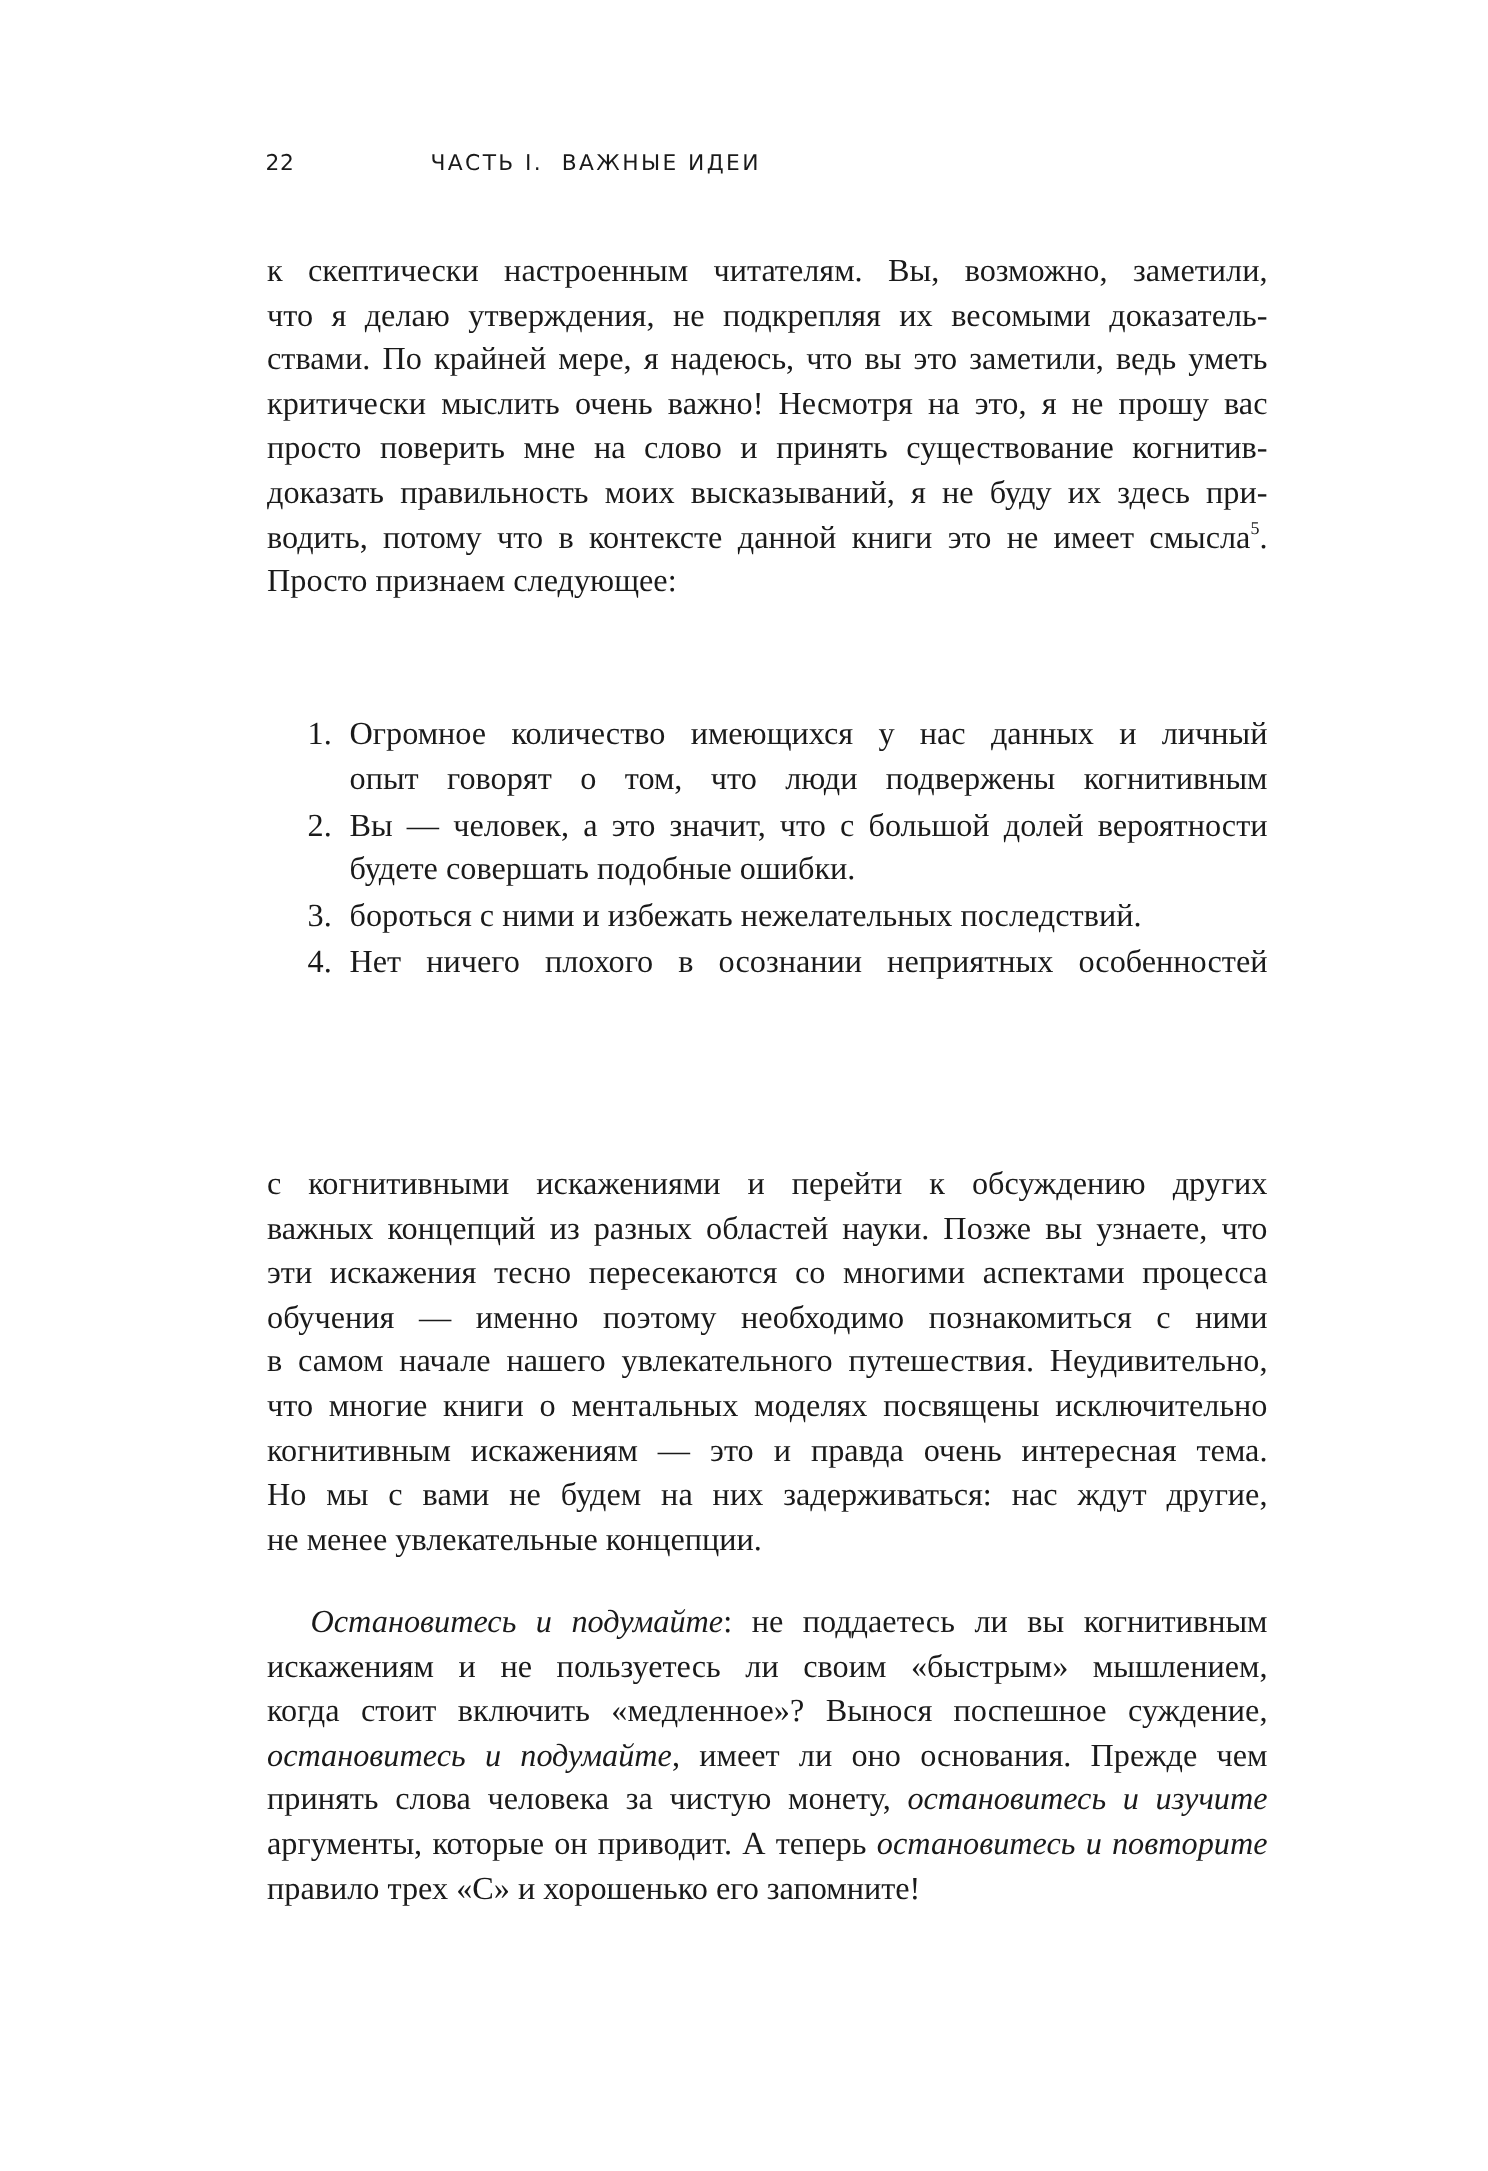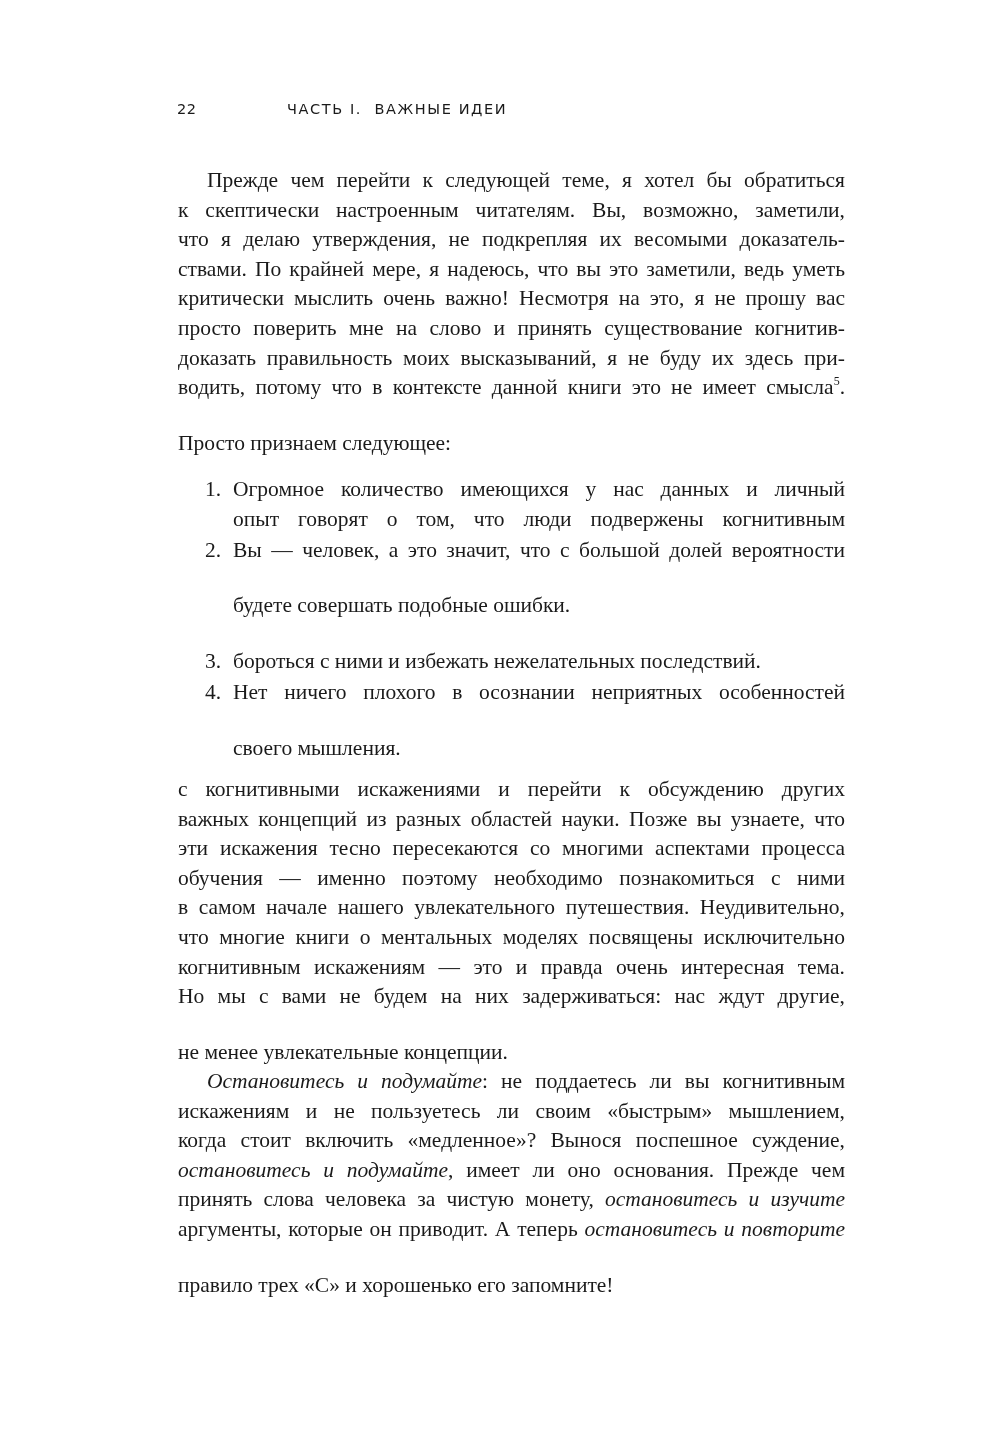--- a/index.html
+++ b/index.html
@@ -12,41 +12,40 @@
   .running-head .pnum { position: absolute; left: 0; top: 0; letter-spacing: 0.5px; }
   .running-head .chap { position: absolute; left: 70px; top: 0; white-space: nowrap; margin-left: 40px; }
   .body-text {
     position: absolute; left: 178px; width: 667px;
     font-family: "Liberation Serif", serif; font-size: 21.5px; line-height: 29.6px; color: #1a1a1a;
   }
   .line {
     display: block; height: 29.6px; white-space: nowrap;
     text-align: justify; text-align-last: justify;
   }
-  .line.last { text-align-last: left; margin-top: 26px; }
+  .line.last { text-align-last: left; }
   .indent { padding-left: 29px; }
   .ol { position: absolute; left: 205px; width: 640px; font-family: "Liberation Serif", serif; font-size: 21.5px; line-height: 29.6px; color: #1a1a1a; }
   .li { position: relative; margin-bottom: 1.5px; }
   .li .num { position: absolute; left: 0; top: 0; }
   .li .txt { margin-left: 28px; }
   em { font-style: italic; }
   sup { font-size: 12px; line-height: 0; vertical-align: 9px; }
 </style>
 </head>
 <body>
 
 <div class="page">
 
   <div class="running-head">
     <span class="pnum">22</span>
     <span class="chap" style="white-space:pre;">ЧАСТЬ I.  ВАЖНЫЕ ИДЕИ</span>
   </div>
 
   <div class="body-text" style="top:166px;">
-    <span class="line indent">Прежде чем перейти к следующей теме, я хотел бы обратиться</span>
     <span class="line">к скептически настроенным читателям. Вы, возможно, заметили,</span>
     <span class="line">что я делаю утверждения, не подкрепляя их весомыми доказатель-</span>
     <span class="line">ствами. По крайней мере, я надеюсь, что вы это заметили, ведь уметь</span>
     <span class="line">критически мыслить очень важно! Несмотря на это, я не прошу вас</span>
     <span class="line">просто поверить мне на слово и принять существование когнитив-</span>
     <span class="line">доказать правильность моих высказываний, я не буду их здесь при-</span>
     <span class="line"><span>водить, потому что в контексте данной книги это не имеет смысла</span><sup>5</sup><span>.</span></span>
     <span class="line last">Просто признаем следующее:</span>
   </div>
 
@@ -68,21 +67,20 @@
     <div class="li">
       <span class="num">3.</span>
       <div class="txt">
         <span class="line last">бороться с ними и избежать нежелательных последствий.</span>
       </div>
     </div>
     <div class="li">
       <span class="num">4.</span>
       <div class="txt">
         <span class="line">Нет ничего плохого в осознании неприятных особенностей</span>
-        <span class="line last">своего мышления.</span>
       </div>
     </div>
   </div>
 
   <div class="body-text" style="top:775px;">
     <span class="line">с когнитивными искажениями и перейти к обсуждению других</span>
     <span class="line">важных концепций из разных областей науки. Позже вы узнаете, что</span>
     <span class="line">эти искажения тесно пересекаются со многими аспектами процесса</span>
     <span class="line">обучения — именно поэтому необходимо познакомиться с ними</span>
     <span class="line">в самом начале нашего увлекательного путешествия. Неудивительно,</span>

